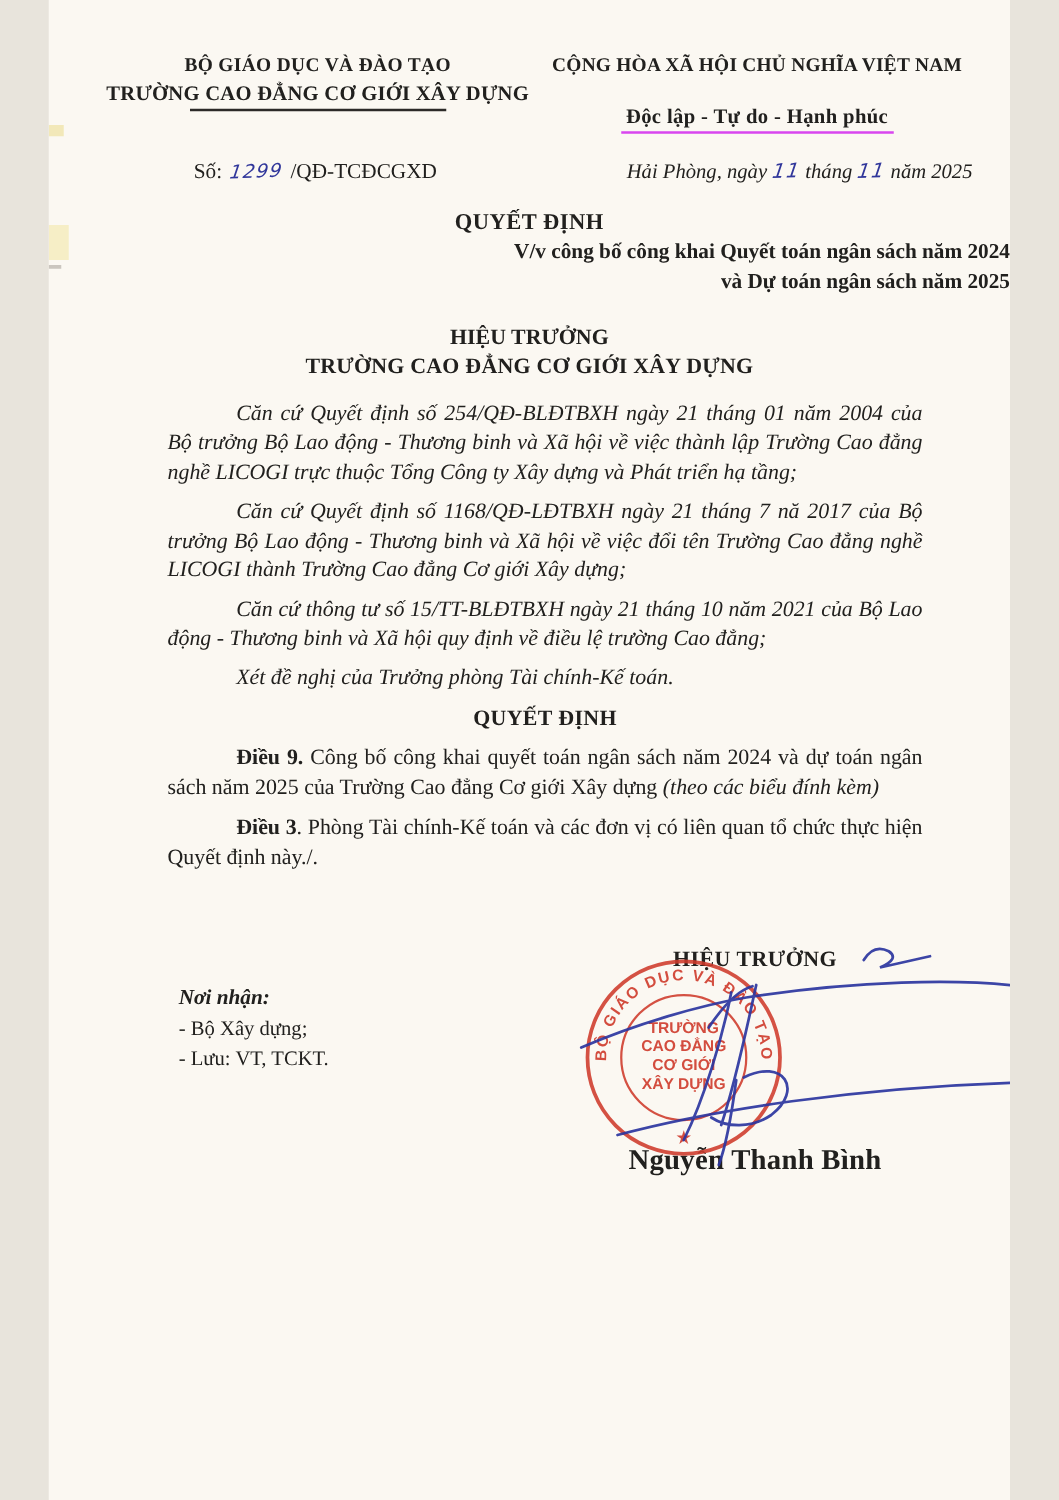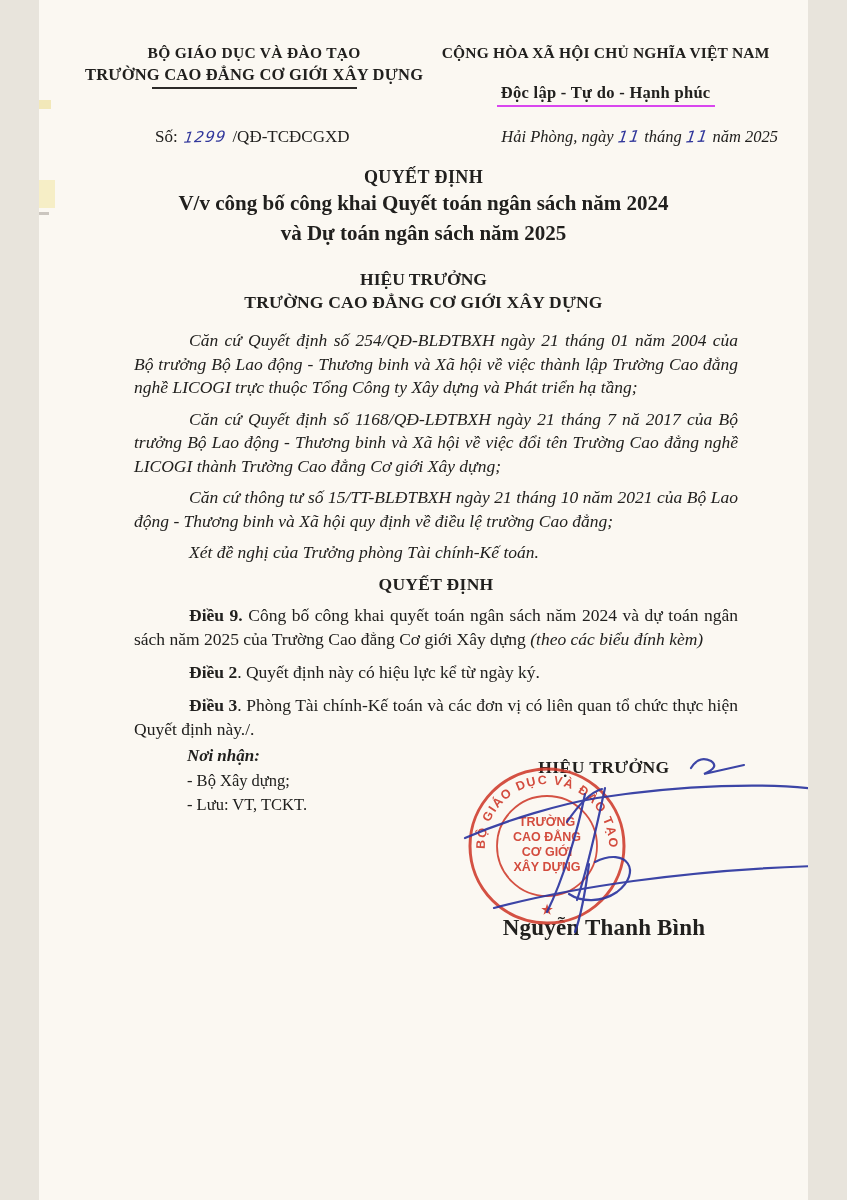--- a/index.html
+++ b/index.html
@@ -26,38 +26,38 @@
   
   .meta-row { display:flex; justify-content:space-between; margin:20px 24px 0 116px; }
   .doc-number { font-size:17px; }
   .place-date { font-size:16.5px; font-style:italic; margin-right:6px; }
   .hw { color:#31379b; font-family:"DejaVu Sans", sans-serif; font-style:italic;
         display:inline-block; transform:skewX(-10deg) rotate(-2deg); font-size:16px; letter-spacing:1px; }
   .hw-num { font-size:15px; padding:0 2px; }
   
   .title-block { text-align:center; margin-top:20px; }
   .title-main { font-size:18px; font-weight:bold; letter-spacing:.4px; }
-  .title-sub  { font-size:21px; font-weight:bold; margin-top:2px; line-height:1.32; }
+  .title-sub  { font-size:17px; font-weight:bold; margin-top:2px; line-height:1.32;text-align:right; }
   .authority  { text-align:center; margin-top:22px; }
   .authority .a1 { font-size:17.5px; font-weight:bold; }
   .authority .a2 { font-size:17.5px; font-weight:bold; margin-top:2px; letter-spacing:.2px; }
   
   .body-block { margin:16px 70px 0 95px; }
   .body-block p.preamble {
     font-style:italic; font-size:17.5px; line-height:1.34;
     text-align:justify; text-indent:55px; margin:8px 0;
   }
   .decision-heading { text-align:center; font-size:17.5px; font-weight:bold; margin:10px 0 6px 0; letter-spacing:.3px; }
   .body-block p.article {
     font-size:17.5px; line-height:1.36; text-align:justify; text-indent:55px; margin:9px 0;
   }
   .body-block p.article b { font-weight:bold; }
   .body-block p.article i { font-style:italic; }
   
-  .recipients { position:absolute; left:104px; top:744px; font-size:16.5px; line-height:1.45;margin-left:44px; }
+  .recipients { position:absolute; left:104px; top:786px; font-size:16.5px; line-height:1.45; }
   .recipients .lbl { font-weight:bold; font-style:italic; font-size:17px; }
   .sign-title { position:absolute; left:455px; top:757px; width:220px; text-align:center;
                 font-size:17.5px; font-weight:bold; letter-spacing:.4px; }
   .sign-name  { position:absolute; left:435px; top:915px; width:260px; text-align:center;
                 font-size:23px; font-weight:bold; letter-spacing:.2px; }
   .stamp-svg { position:absolute; left:426px; top:764px; pointer-events:none; }
   .sig-svg   { position:absolute; left:400px; top:744px; pointer-events:none; }
   
   .artifact-1 { position:absolute; left:0; top:100px; width:12px; height:9px; background:#efe3a6; opacity:.75; }
   .artifact-2 { position:absolute; left:0; top:180px; width:16px; height:28px; background:#f3e9b4; opacity:.7; }
@@ -111,21 +111,20 @@
 
   <div class="body-block">
     <p class="preamble">Căn cứ Quyết định số 254/QĐ-BLĐTBXH ngày 21 tháng 01 năm 2004 của Bộ trưởng Bộ Lao động - Thương binh và Xã hội về việc thành lập Trường Cao đẳng nghề LICOGI trực thuộc Tổng Công ty Xây dựng và Phát triển hạ tầng;</p>
     <p class="preamble">Căn cứ Quyết định số 1168/QĐ-LĐTBXH ngày 21 tháng 7 nă 2017 của Bộ trưởng Bộ Lao động - Thương binh và Xã hội về việc đổi tên Trường Cao đẳng nghề LICOGI thành Trường Cao đẳng Cơ giới Xây dựng;</p>
     <p class="preamble">Căn cứ thông tư số 15/TT-BLĐTBXH ngày 21 tháng 10 năm 2021 của Bộ Lao động - Thương binh và Xã hội quy định về điều lệ trường Cao đẳng;</p>
     <p class="preamble">Xét đề nghị của Trưởng phòng Tài chính-Kế toán.</p>
 
     <div class="decision-heading">QUYẾT ĐỊNH</div>
 
     <p class="article"><b>Điều 9.</b><span> Công bố công khai quyết toán ngân sách năm 2024 và dự toán ngân sách năm 2025 của Trường Cao đẳng Cơ giới Xây dựng </span><i>(theo các biểu đính kèm)</i></p>
-    <p class="article"><b>Điều 2</b><span>. Quyết định này có hiệu lực kể từ ngày ký.</span></p>
     <p class="article"><b>Điều 3</b><span>. Phòng Tài chính-Kế toán và các đơn vị có liên quan tổ chức thực hiện Quyết định này./.</span></p>
   </div>
 
   <div class="recipients">
     <div class="lbl">Nơi nhận:</div>
     <div>- Bộ Xây dựng;</div>
     <div>- Lưu: VT, TCKT.</div>
   </div>
 
   <div class="sign-title">HIỆU TRƯỞNG</div>

